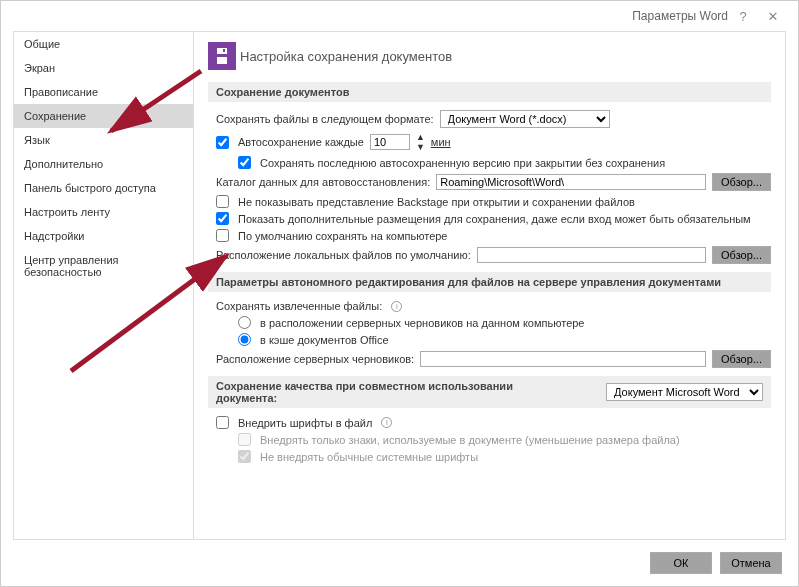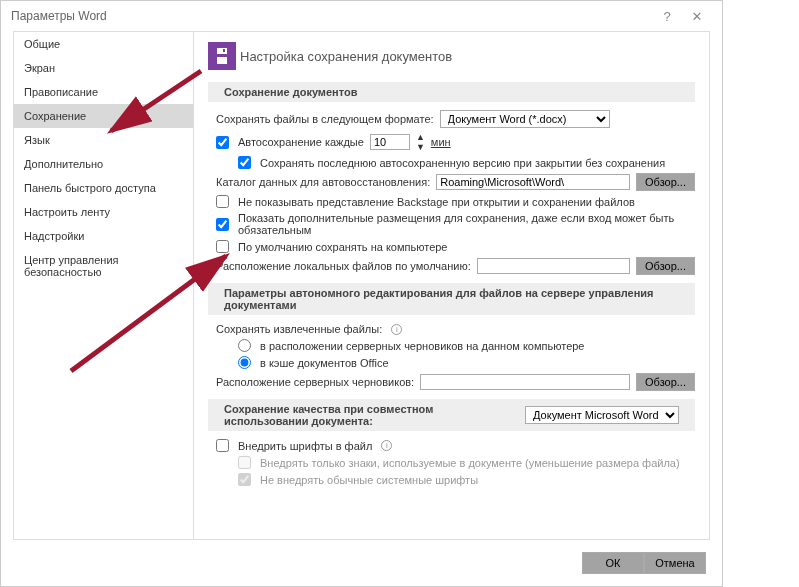--- a/index.html
+++ b/index.html
@@ -1,40 +1,40 @@
 <!DOCTYPE html>
 <html><head>
 <meta charset="utf-8">
 <style>
 * { box-sizing: border-box; margin: 0; padding: 0; }
 body { font-family: "Segoe UI", Tahoma, sans-serif; font-size: 11px; color: #333; background: #fff; }
-.window { width: 723px; height: 587px; border: 1px solid #ccc; display: flex; flex-direction: column; position: relative; }
+.window { width: 799px; height: 587px; border: 1px solid #ccc; display: flex; flex-direction: column; position: relative; align-items: flex-end; }
 .titlebar { height: 30px; display: flex; align-items: center; padding: 0 10px; color: #666; font-size: 12px; }
 .titlebar .spacer { flex: 1; }
 .titlebar .btn { width: 30px; text-align: center; color: #888; font-size: 13px; cursor: pointer; }
 .body { flex: 1; display: flex; padding: 0 12px 0 12px; overflow: hidden; border-radius: 7px; }
 .sidebar { width: 180px; border: 1px solid #ddd; border-right: none; background: #fff; }
 .sidebar .item { padding: 6px 10px; cursor: pointer; color: #333; }
 .sidebar .item.selected { background: #d9d9d9; }
 .content { flex: 1; border: 1px solid #ddd; padding: 10px 14px; overflow-y: auto; }
 .heading { display: flex; align-items: center; gap: 4px; margin-bottom: 12px; }
 .heading .icon { width: 28px; height: 28px; background: #7b3fa0; display: flex; align-items: center; justify-content: center; color: #fff; font-size: 16px; }
 .heading .txt { color: #555; font-size: 13px; }
-.section-hdr { background: #eee; padding: 4px 16px; font-weight: 600; color: #444; margin: 8px 0; font-size: 11px; }
+.section-hdr { background: #eee; padding: 4px 8px; font-weight: 600; color: #444; margin: 8px 0; font-size: 11px; }
 .row { display: flex; align-items: center; gap: 6px; margin: 4px 0; padding-left: 8px; }
 .row.indent { padding-left: 30px; }
 .row .u { text-decoration: underline; }
 select, input[type=text] { font-size: 11px; padding: 1px 3px; border: 1px solid #aaa; background: #fff; }
 input[type=checkbox], input[type=radio] { margin-right: 3px; }
 .spinner { width: 40px; }
 .wide-input { flex: 1; min-width: 0; }
 .btn-std { border: 1px solid #aaa; background: #a3a3a3; padding: 2px 8px; font-size: 11px; cursor: pointer; }
 .help-icon { display: inline-block; width: 11px; height: 11px; border: 1px solid #999; border-radius: 50%; font-size: 8px; line-height: 9px; text-align: center; color: #999; margin-left: 3px; }
 .gray { color: #999; }
-.footer { height: 46px; border-top: none; display: flex; justify-content: flex-end; align-items: center; padding: 0 16px; margin-left: 27px; }
+.footer { height: 46px; border-top: none; display: flex; justify-content: flex-end; align-items: center; gap: 8px; padding: 0 16px; margin-left: 27px; }
 .footer .btn-std { min-width: 62px; padding: 4px 10px; }
 .arrow { position: absolute; pointer-events: none; }
 svg.arrow-svg { overflow: visible; }
 .lbl-fixed { min-width: 215px; }
 </style>
 </head>
 <body>
 
 <div class="window">
   <div class="titlebar">

